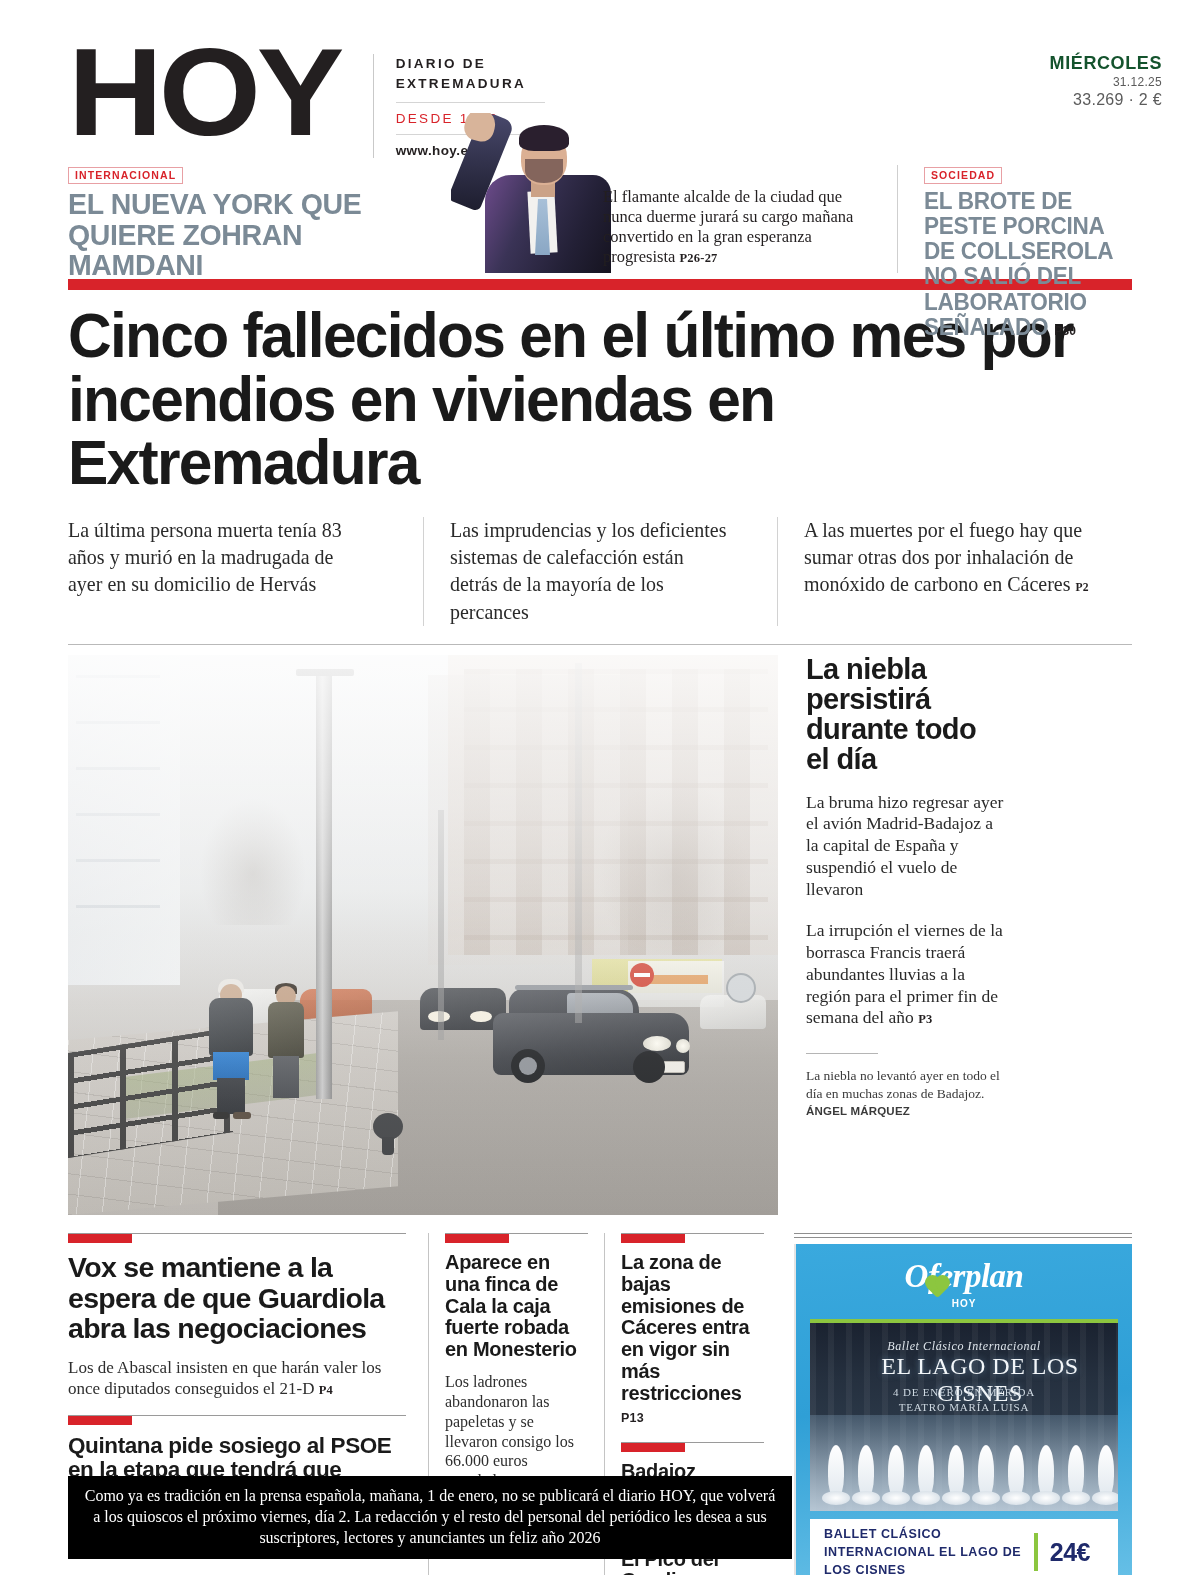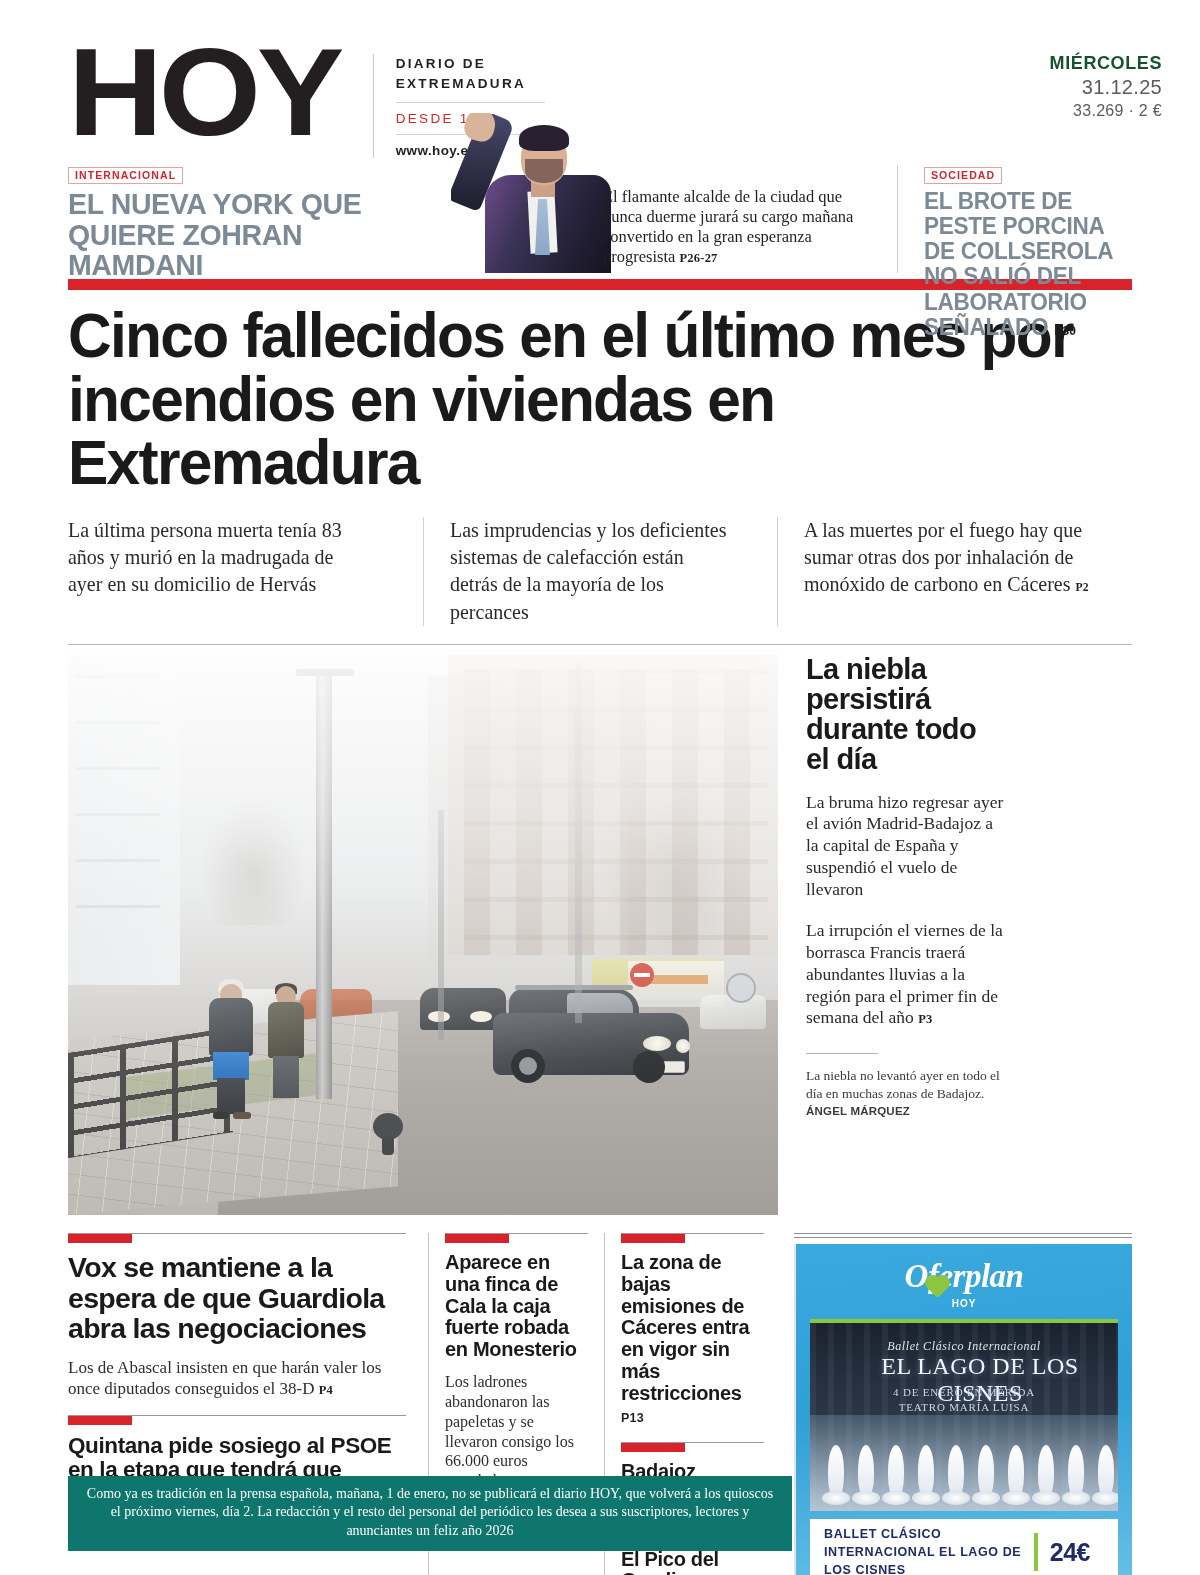--- a/index.html
+++ b/index.html
@@ -48,21 +48,21 @@
     color: #231f20; padding-top: 8px;
   }
 
   .dateblock {
     position: absolute; right: 38px; top: 52px;
     text-align: right; line-height: 1.28;
   }
   .dateblock .dow {
     font-size: 18px; font-weight: 700; letter-spacing: 0.6px; color: #14532d;
   }
-  .dateblock .dt { font-size: 20px; color: #5b5b5b; letter-spacing: 0.3px; }
+  .dateblock .dt { font-size: 12px; color: #5b5b5b; letter-spacing: 0.3px; }
   .dateblock .iss { font-size: 16px; color: #5b5b5b; letter-spacing: 0.3px; }
 
   
   .teaser-strip {
     position: relative;
     margin: 0 68px 0 68px;
     height: 108px;
     display: flex;
   }
   .tz-tag {
@@ -472,24 +472,24 @@
   }
   .ad-sep { width: 4px; height: 38px; background: #8cc63f; margin: 0 12px; }
   .ad-price {
     font-size: 25px; font-weight: 700; color: #1f2a6b; letter-spacing: -.5px;
     padding-right: 14px;
   }
 
   
   .notice {
     position: absolute; left: 68px; top: 1476px; width: 724px;
-    background: #0f766e; color: #ffffff;
+    background: #000000; color: #ffffff;
     text-align: center; padding: 9px 16px 11px 16px;
     font-family: "Liberation Serif", serif;
-    font-size: 14px; line-height: 1.32;
+    font-size: 16px; line-height: 1.32;
   }
 </style>
 </head>
 <body>
 
 <div class="page">
 
   <div class="masthead">
     <div class="logo-wrap">
       <div class="logo-hoy">HOY</div>
@@ -625,21 +625,21 @@
       <p class="caption"><span>La niebla no levantó ayer en todo el día en muchas zonas de Badajoz.</span> <b>ÁNGEL MÁRQUEZ</b></p>
     </div>
   </div>
 
   <div class="bottom">
 
     <div class="b-col1">
       <div class="top-line"></div>
       <div class="red-tab"></div>
       <div class="b-head-1">Vox se mantiene a la espera de que Guardiola abra las negociaciones</div>
-      <div class="b-text"><span>Los de Abascal insisten en que harán valer los once diputados conseguidos el 38-D</span> <span class="pg">P4</span></div>
+      <div class="b-text"><span>Los de Abascal insisten en que harán valer los once diputados conseguidos el 21-D</span> <span class="pg">P4</span></div>
       <div class="divider-rule"></div>
       <div class="red-tab"></div>
       <div class="b-head-2"><span>Quintana pide sosiego al PSOE en la etapa que tendrá que afrontar</span> <span class="pg">P4</span></div>
     </div>
 
     <div class="b-col2">
       <div class="top-line"></div>
       <div class="red-tab"></div>
       <div class="b-head-s">Aparece en una finca de Cala la caja fuerte robada en Monesterio</div>
       <div class="b-text-s"><span>Los ladrones abandonaron las papeletas y se llevaron consigo los 66.000 euros guardados</span> <span class="pg">P3</span></div>

